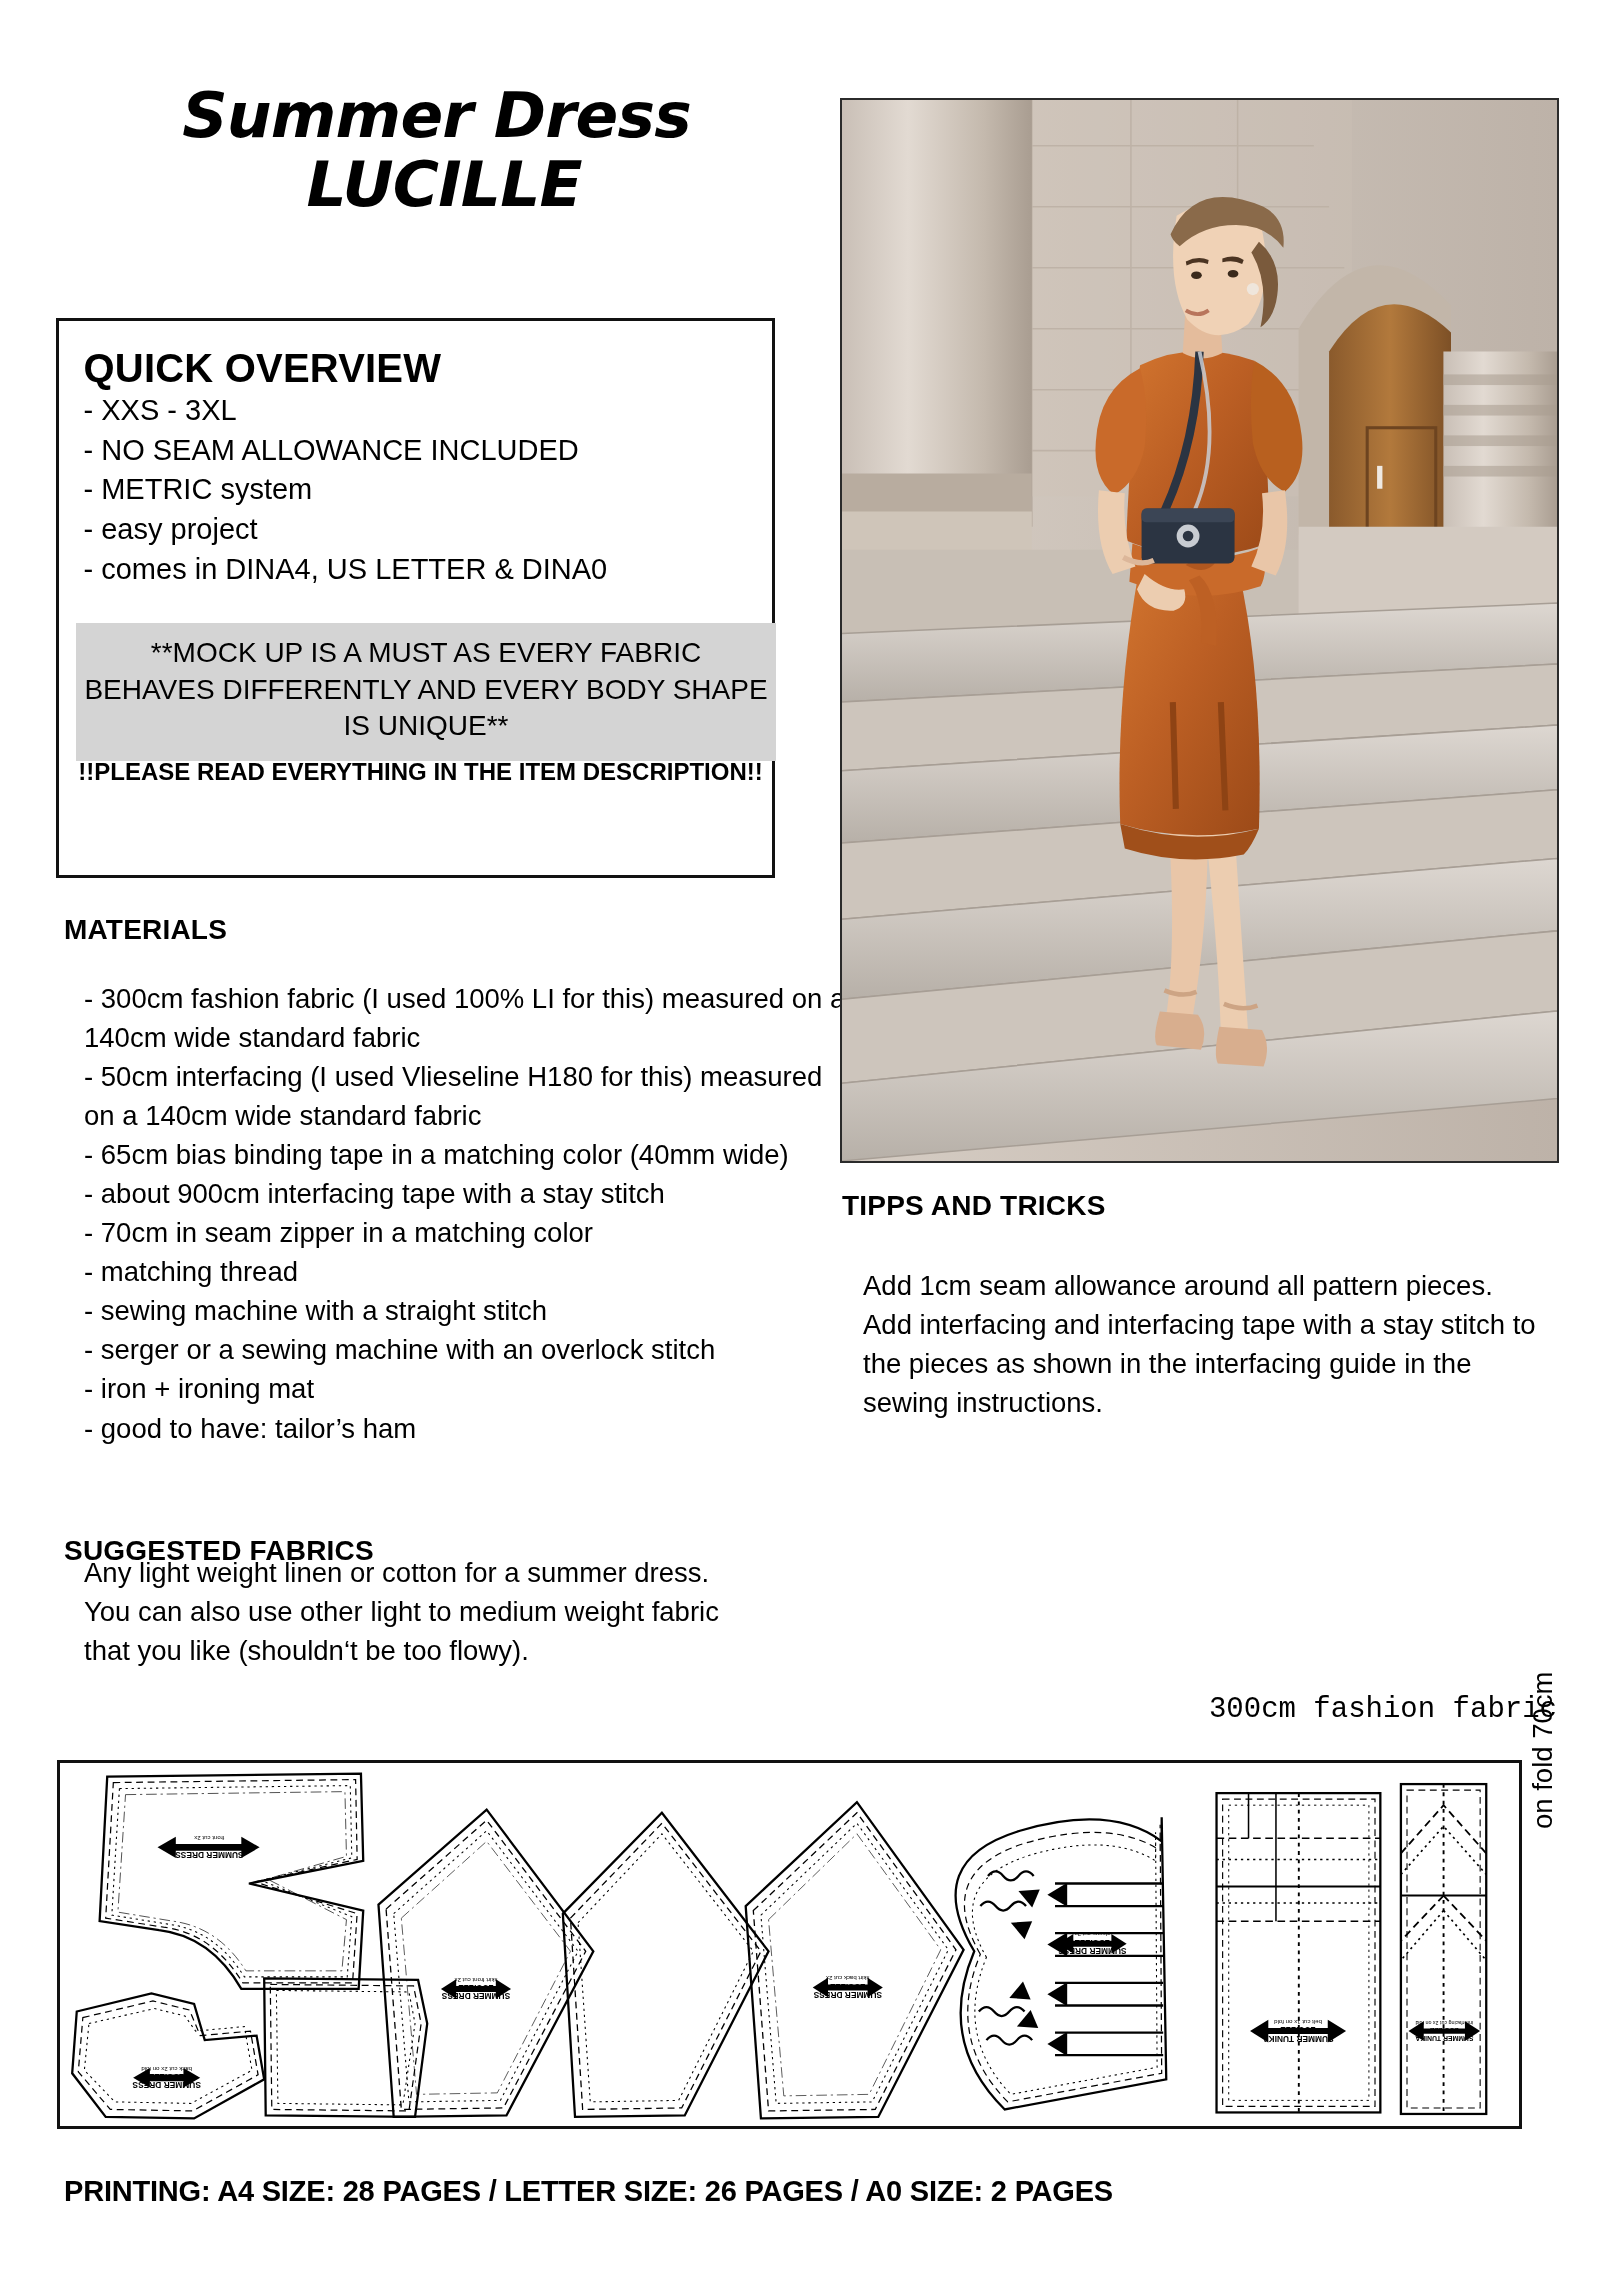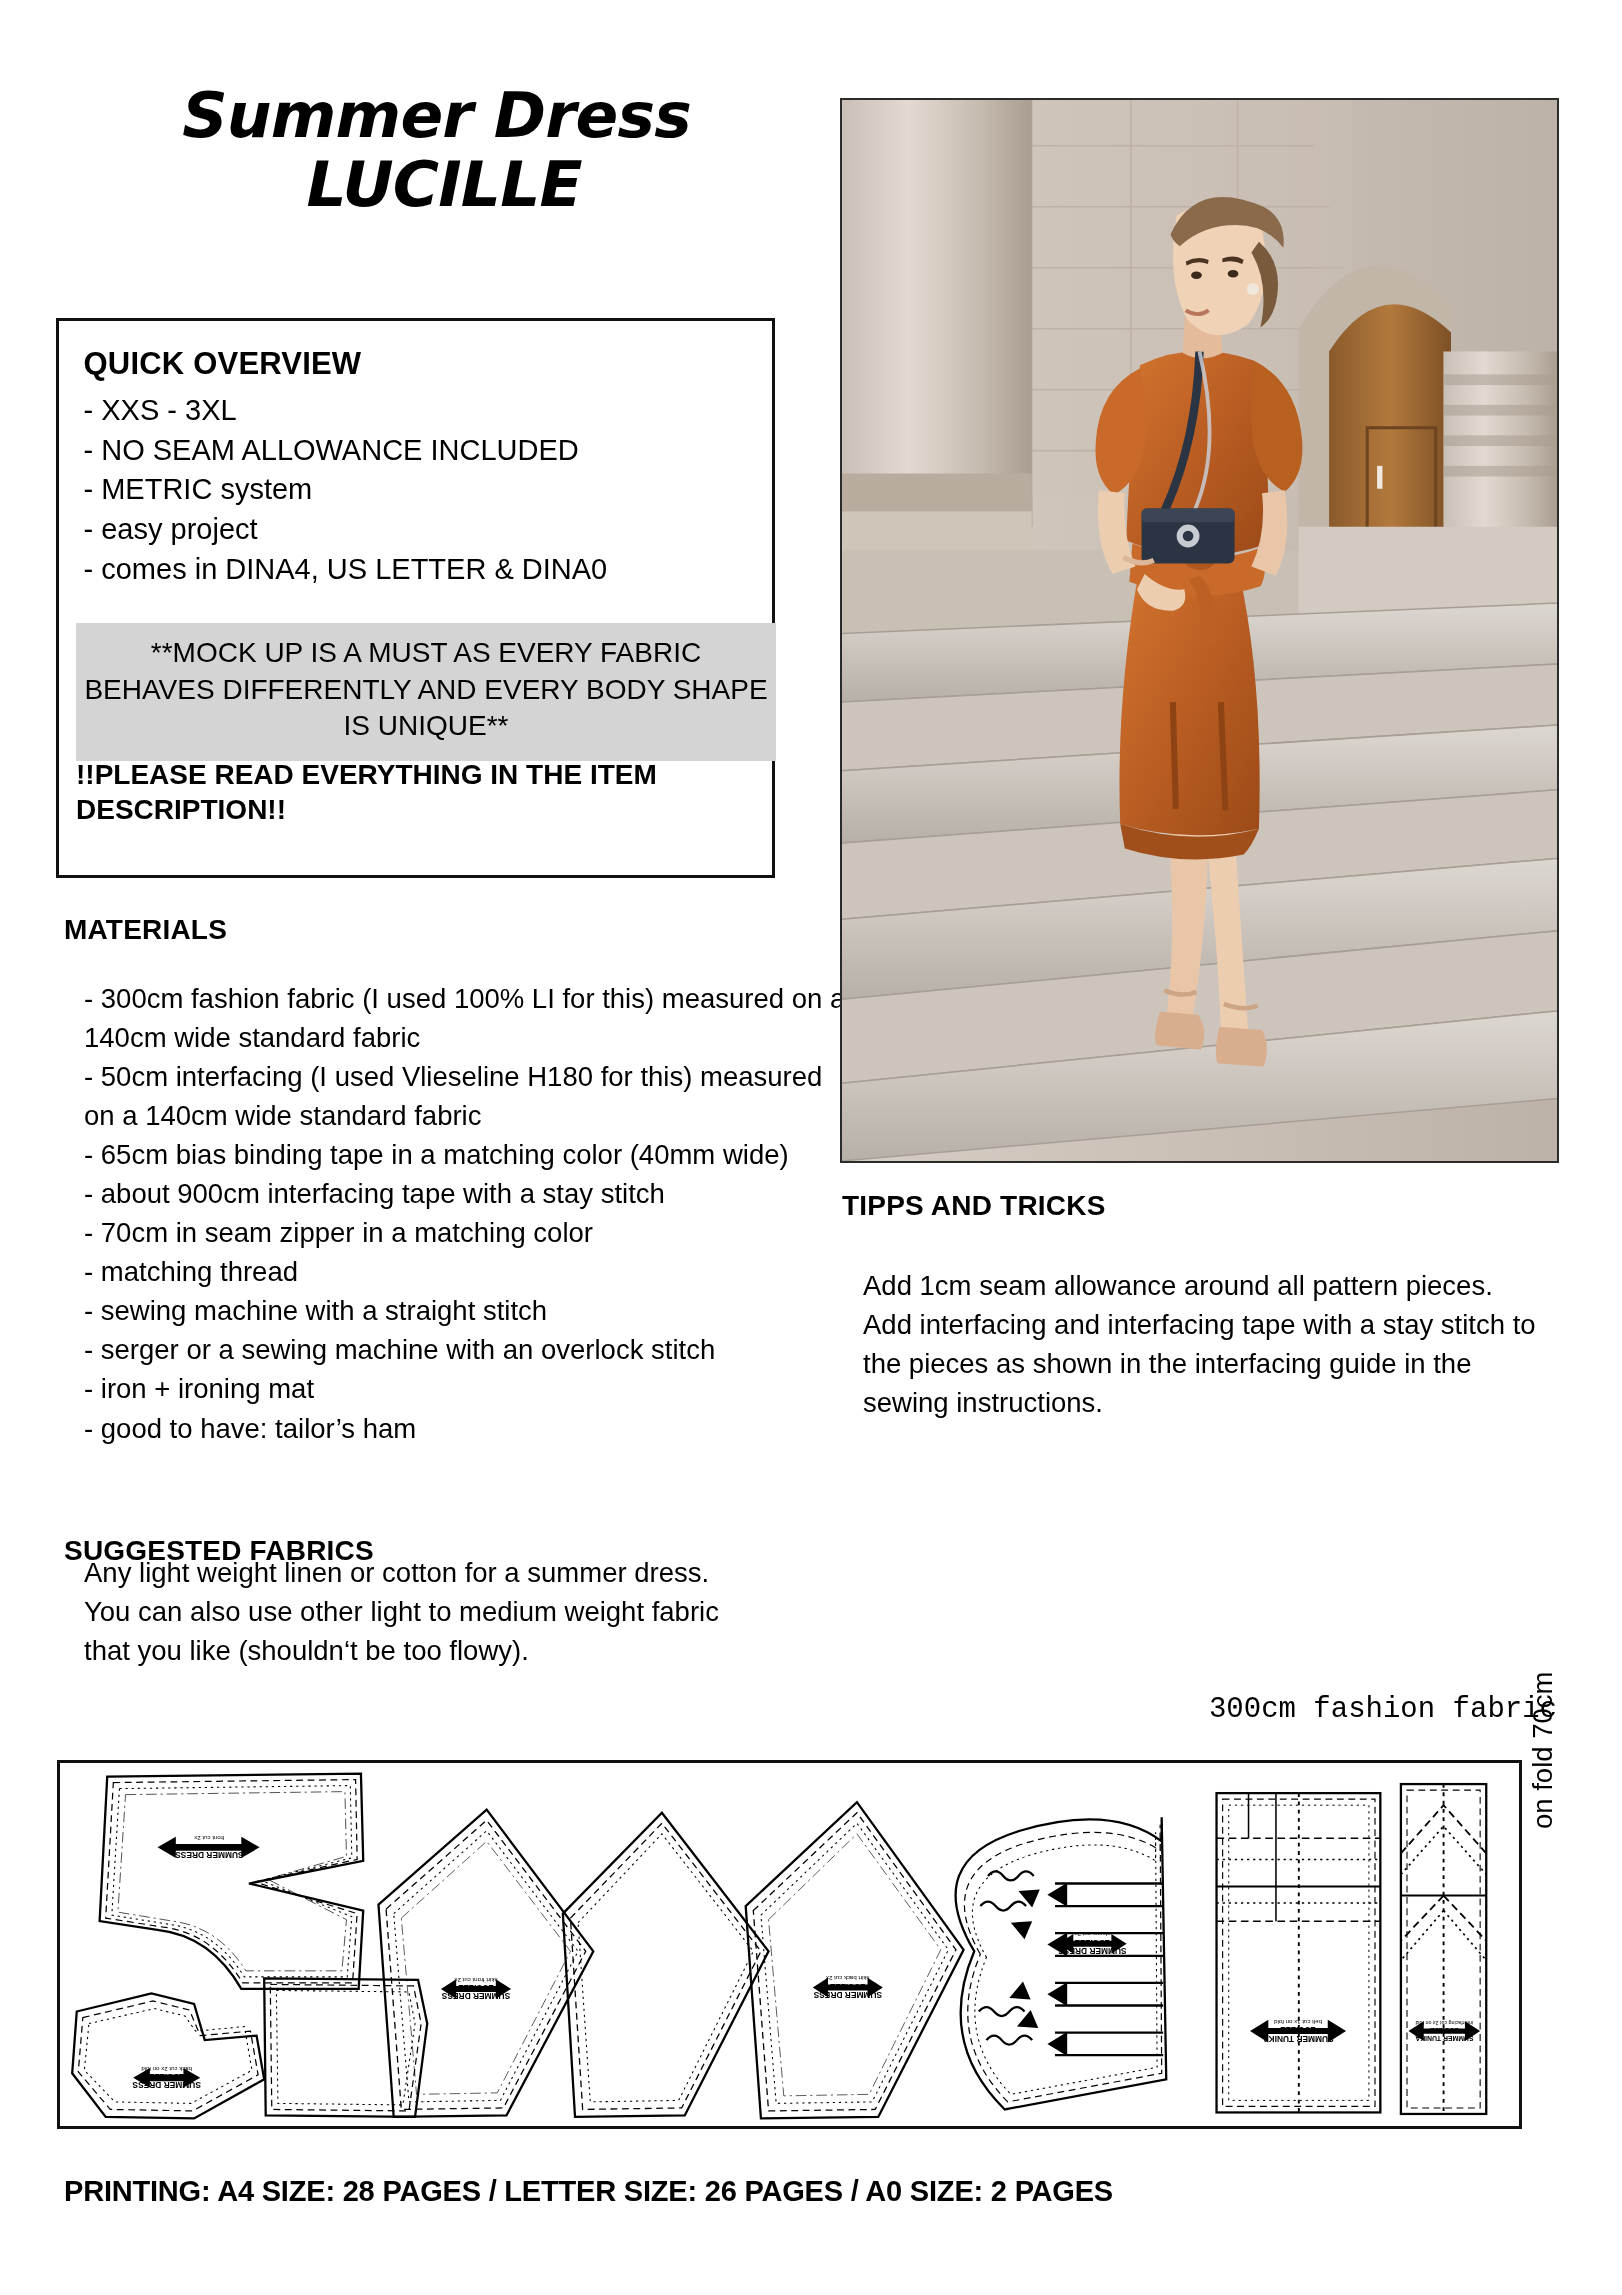--- a/index.html
+++ b/index.html
@@ -26,36 +26,36 @@
   #title-main{font-size:63px;}
   #title-sub{font-size:63px;margin-top:4.6px;padding-left:15.3px;}
 
   
   #overview-box{
     position:absolute;left:56px;top:318px;width:719px;height:560px;
     border:3.8px solid #111;box-sizing:border-box;background:#fff;
   }
   #overview-heading{
     position:absolute;left:24.5px;top:24.5px;
-    font-size:31px;font-weight:bold;letter-spacing:0.2px;
+    font-size:40px;font-weight:bold;letter-spacing:0.2px;
   }
   #overview-list{
     position:absolute;left:24.5px;top:70px;width:673px;
     font-size:29px;line-height:1.37;
   }
   #overview-list div{white-space:nowrap;}
   #mockup-note{
     position:absolute;left:17px;top:302px;width:700px;
     background:#d4d4d4;
     padding:12.2px 6.1px 17px 6.1px;box-sizing:border-box;
     text-align:center;font-size:28px;line-height:1.30;
   }
   #please-read{
     position:absolute;left:17px;top:436px;width:689px;
-    text-align:left;font-size:28px;font-weight:bold;line-height:1.25;
+    text-align:center;font-size:24px;font-weight:bold;line-height:1.25;
   }
 
   
   .sec-head{
     position:absolute;font-size:28px;font-weight:bold;letter-spacing:0.2px;
   }
   .sec-body{
     position:absolute;font-size:27.5px;line-height:1.42;margin-left:24px;
   }
   #materials-head{left:64px;top:914px;}

